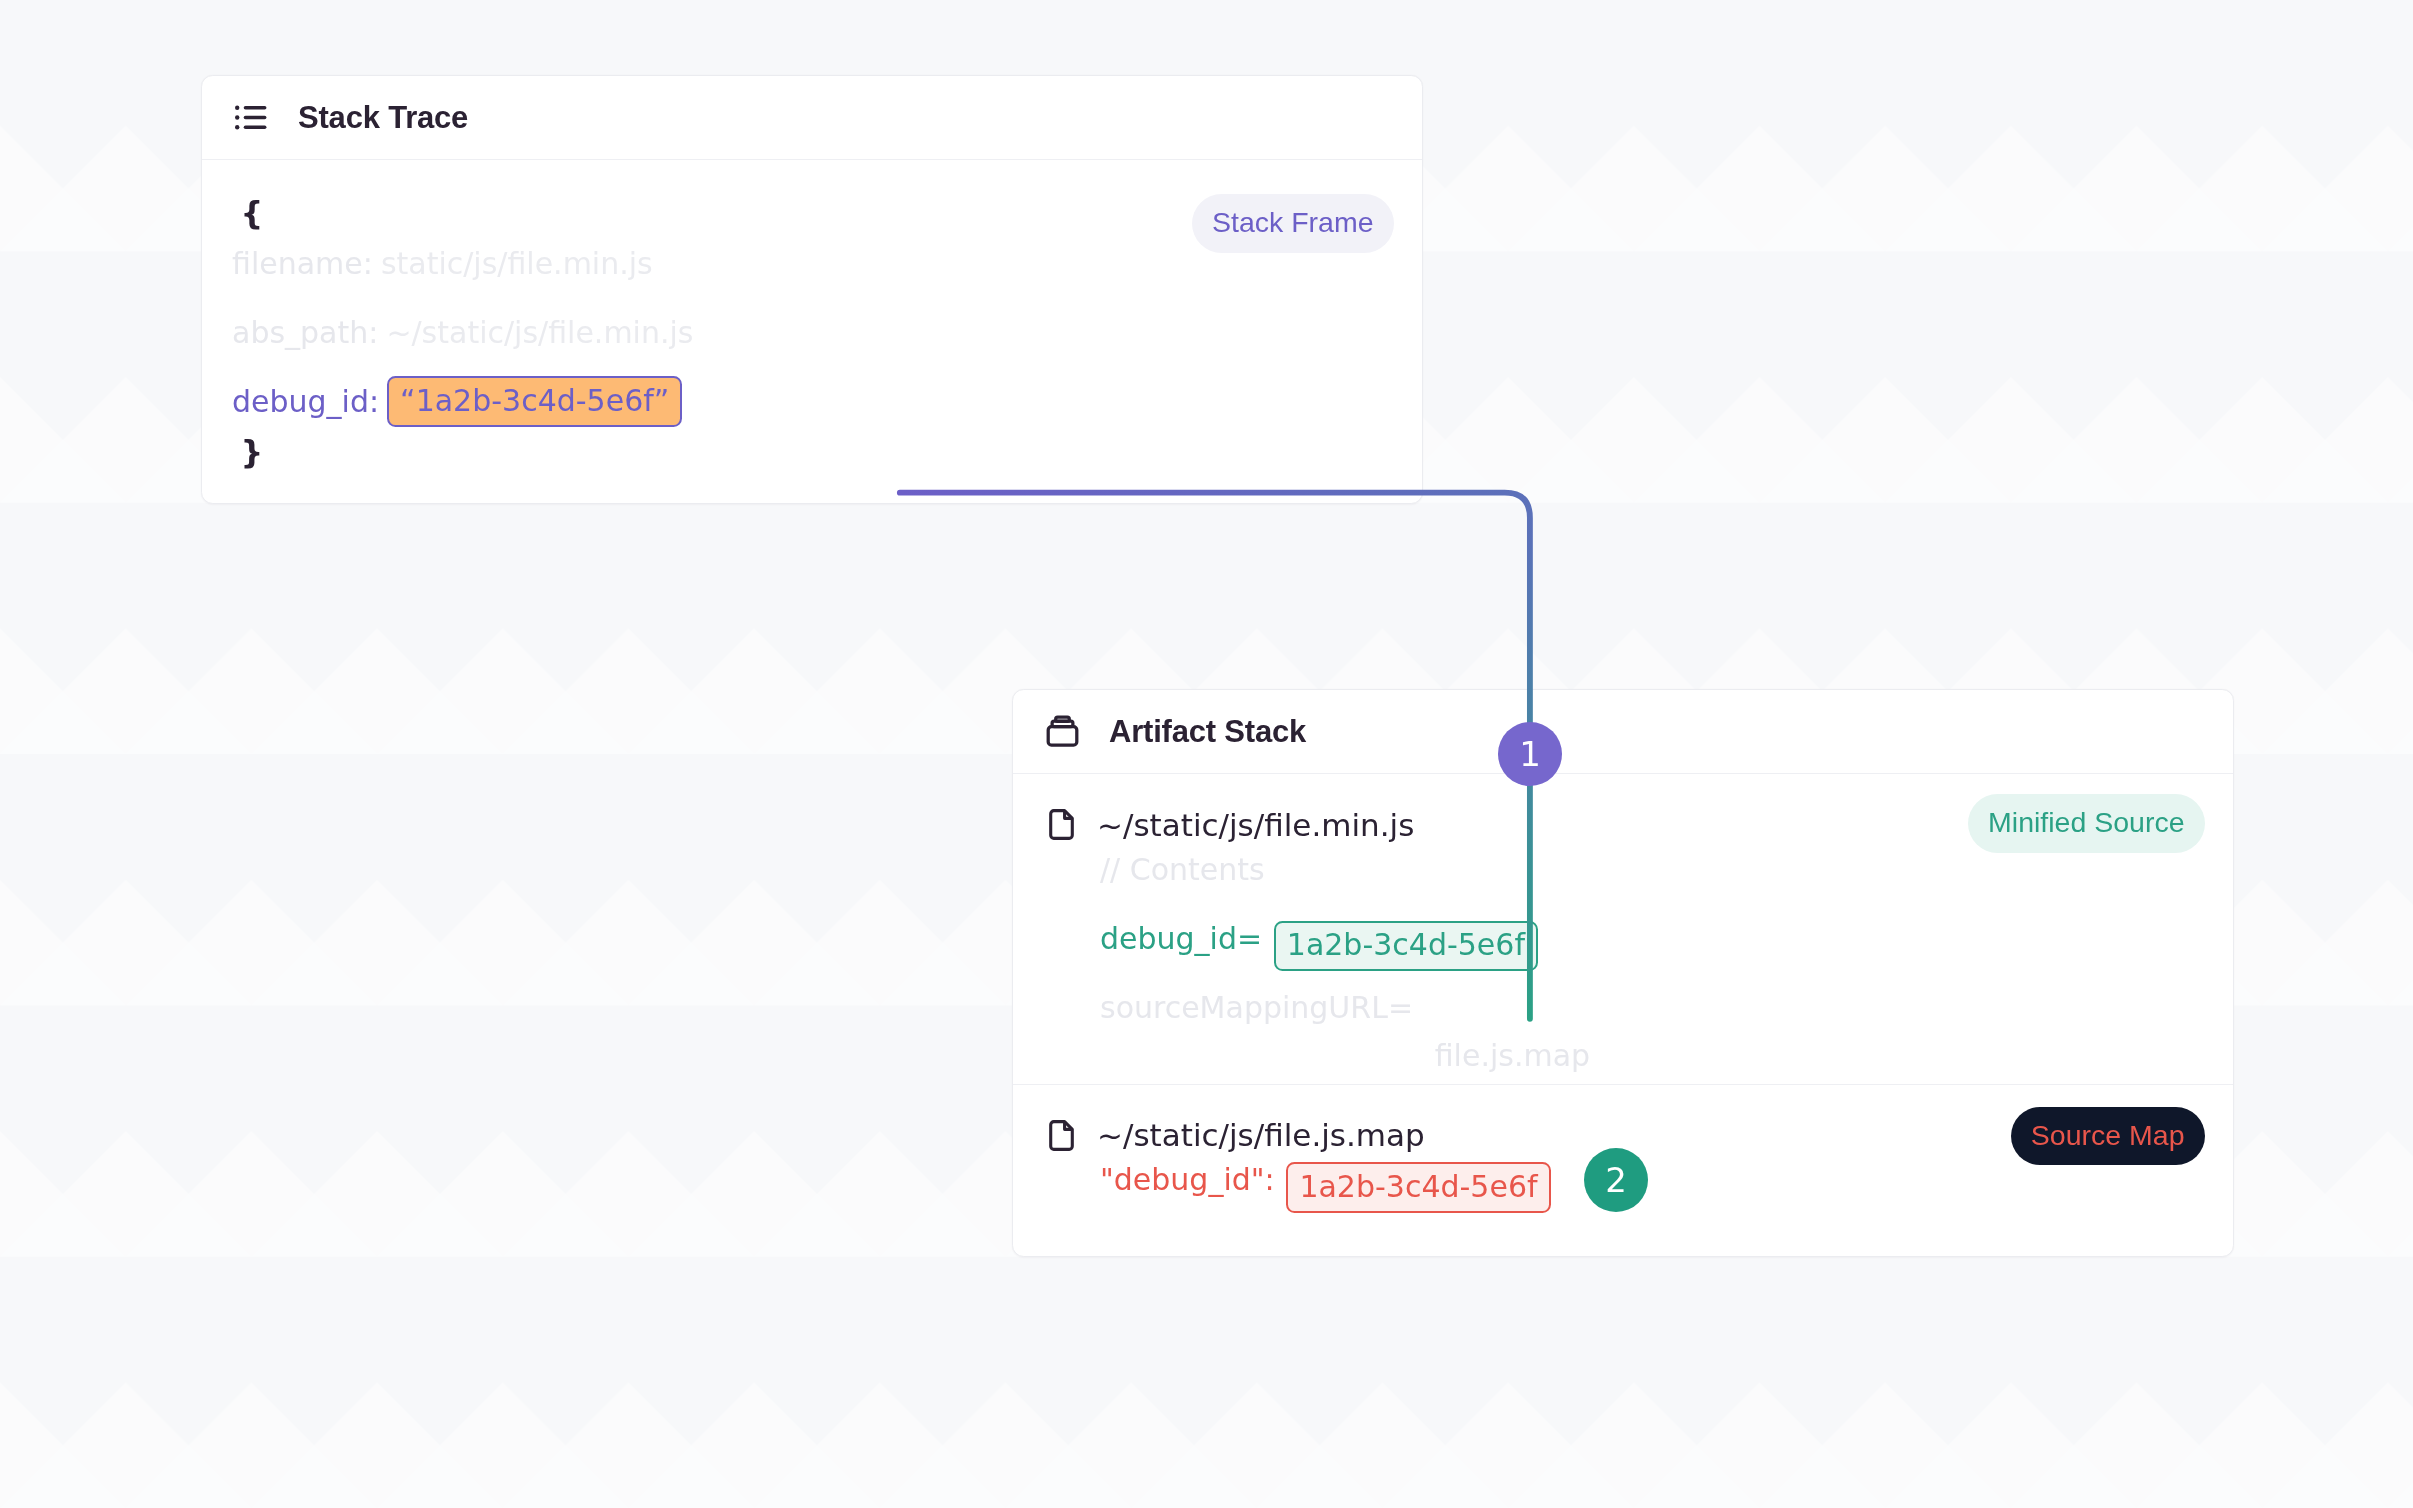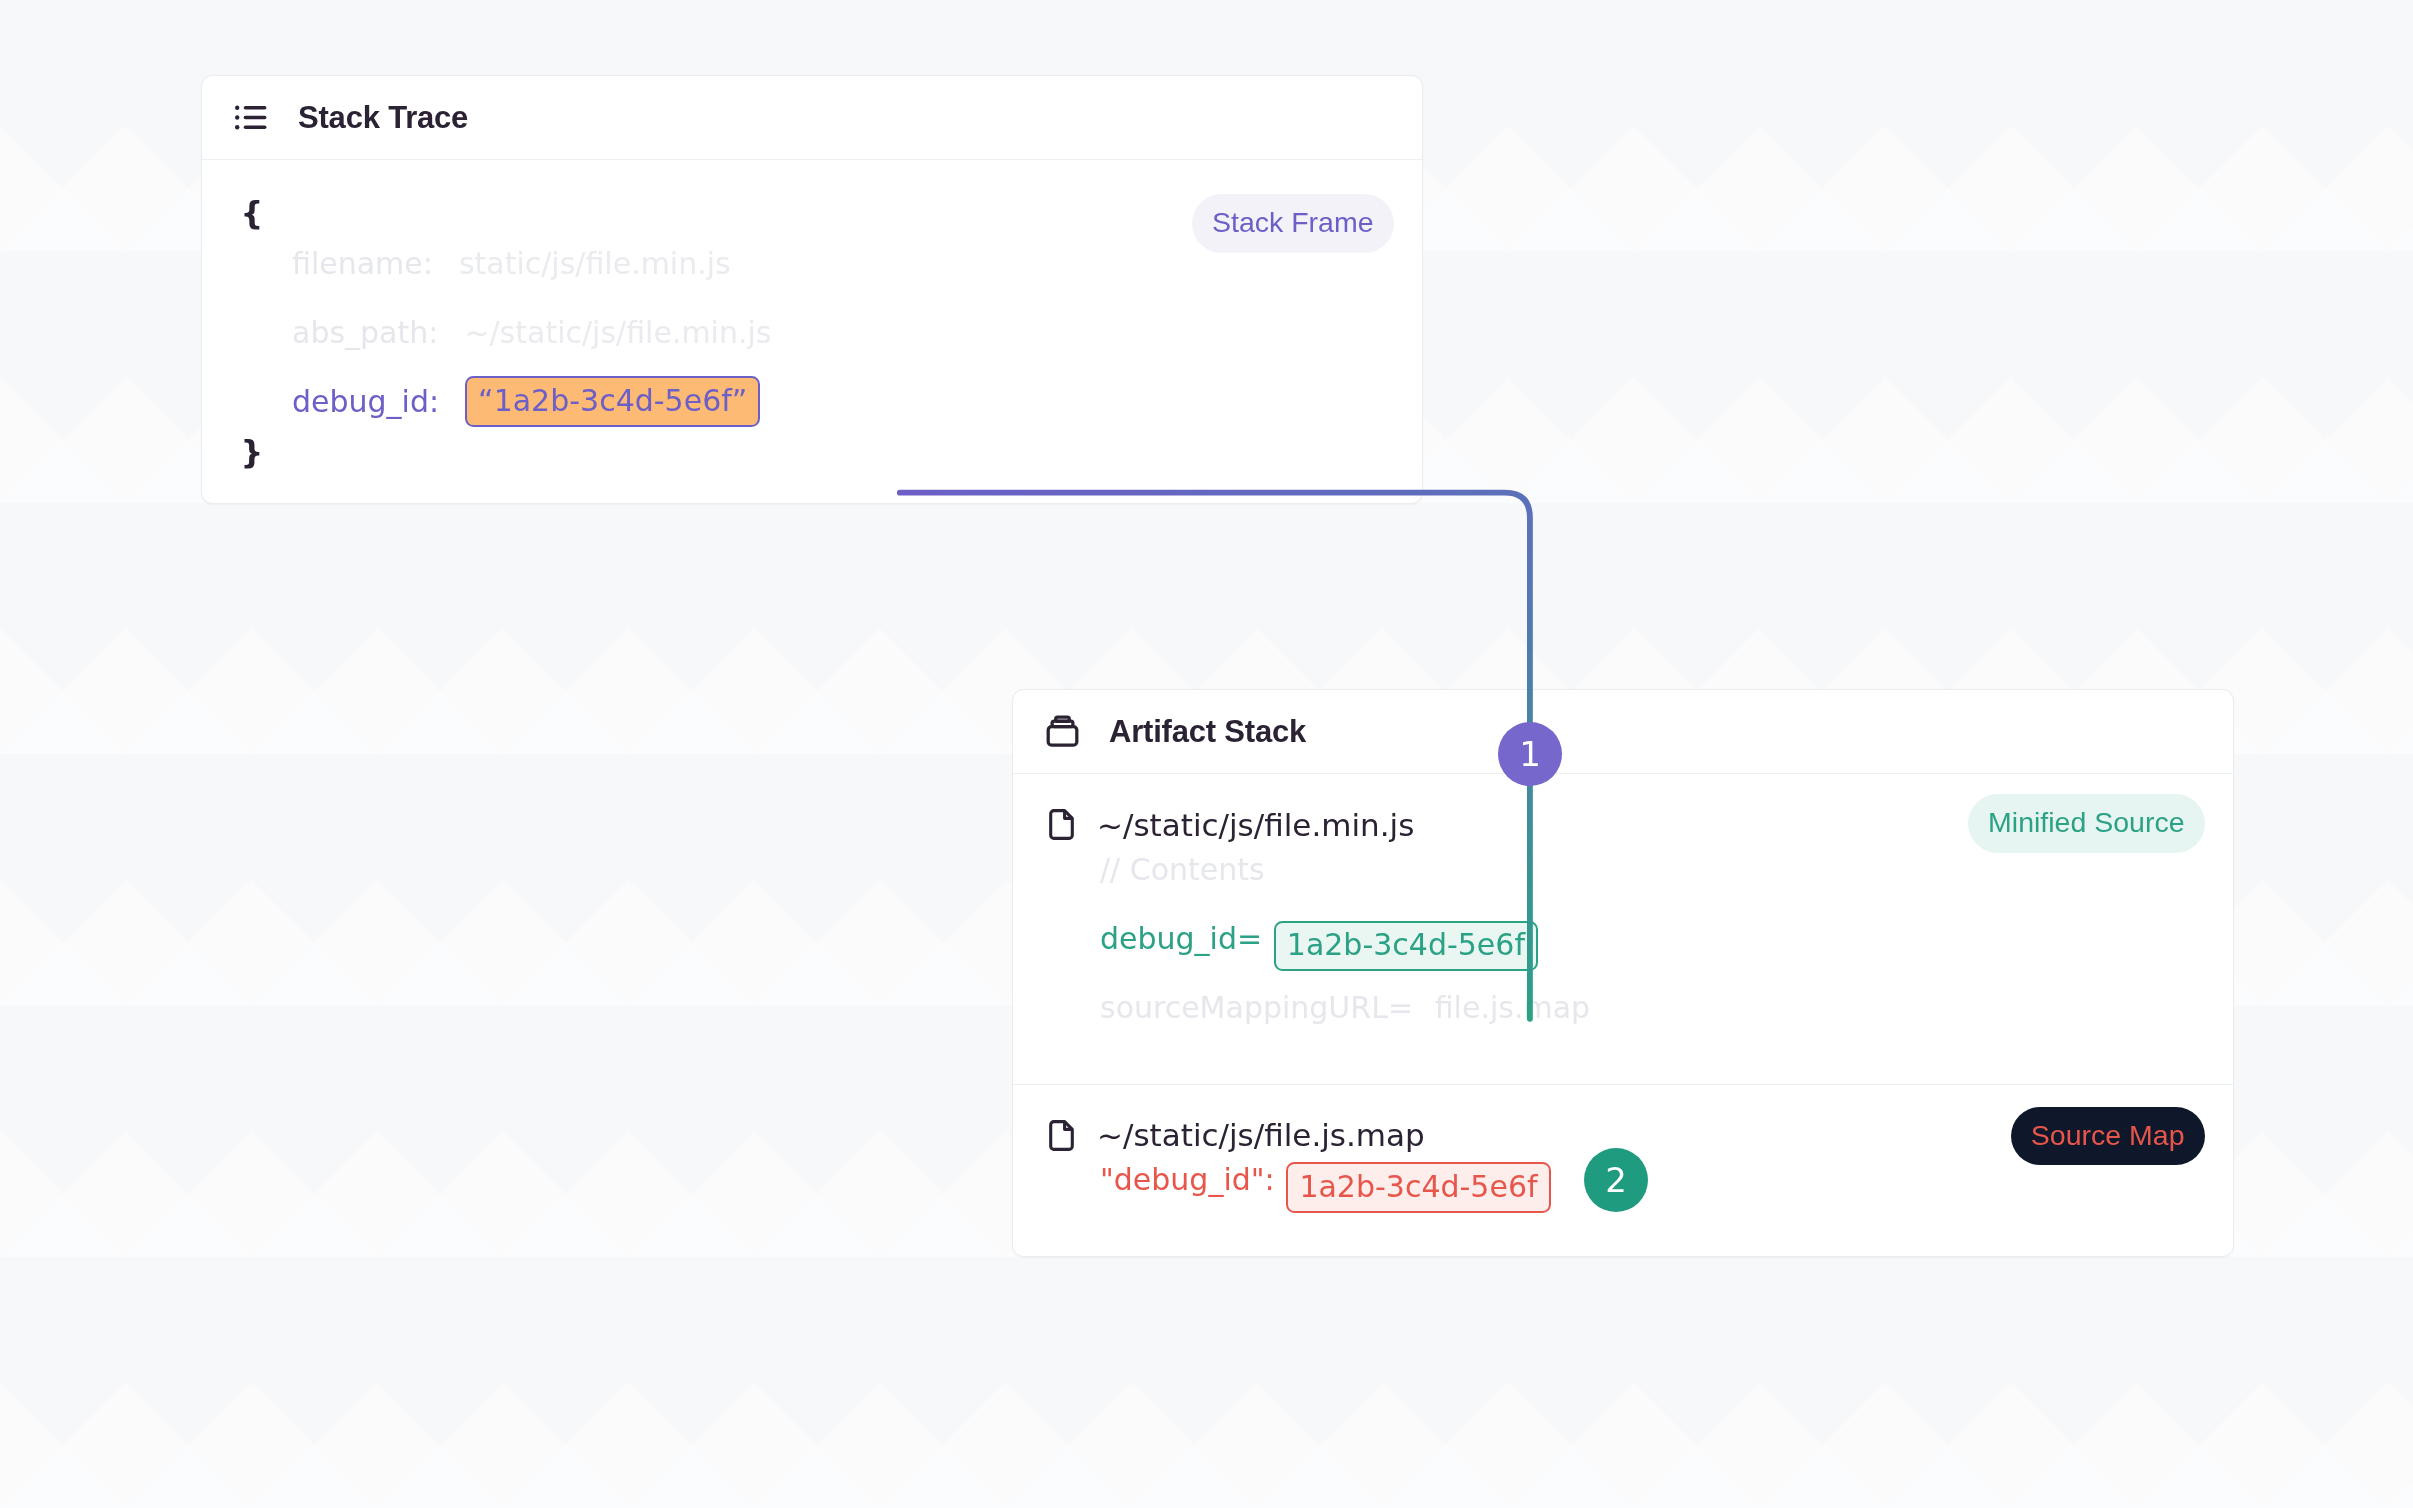--- a/index.html
+++ b/index.html
@@ -68,22 +68,21 @@
     display: flex;
     align-items: center;
     white-space: nowrap;
   }
   .brace { margin: 8.4px 0 0 8.4px; font-weight: 600; font-size: 32px; }
   .brace-close { margin: 0 0 6.7px 8.4px; font-weight: 600; font-size: 32px; }
 
   .kv-row {
     display: flex;
     align-items: center;
-    gap: 26px;
-    margin-left: 60px;
+    gap: 8px;
     height: 69px;
   }
   .kv-key-faint {
     font-size: 30px;
     color: #E6E7EC;
     font-family: "DejaVu Sans", sans-serif;
   }
   .kv-val-faint {
     font-size: 30px;
     color: #EAEBEF;
@@ -312,21 +311,21 @@
       <span class="faint-text">// Contents</span>
     </div>
 
     <div class="sub-line">
       <span class="teal-text">debug_id=</span>
       <span class="hl-box-teal">1a2b-3c4d-5e6f</span>
     </div>
 
     <div class="sub-line">
       <span class="faint-text">sourceMappingURL=</span>
-      <span class="faint-text" style="margin-left:10px;">file.js.map</span>
+      <span class="faint-text" style="margin-left:10px;margin-top:48px;">file.js.map</span>
     </div>
   </div>
 
   <div class="bundle-section">
 
     <div class="pill pill-red" style="right:28.5px; top:22px;">Source Map</div>
 
     <div class="file-row">
       <span class="icon">
         <svg width="37" height="37" viewBox="0 0 24 24" fill="none">

